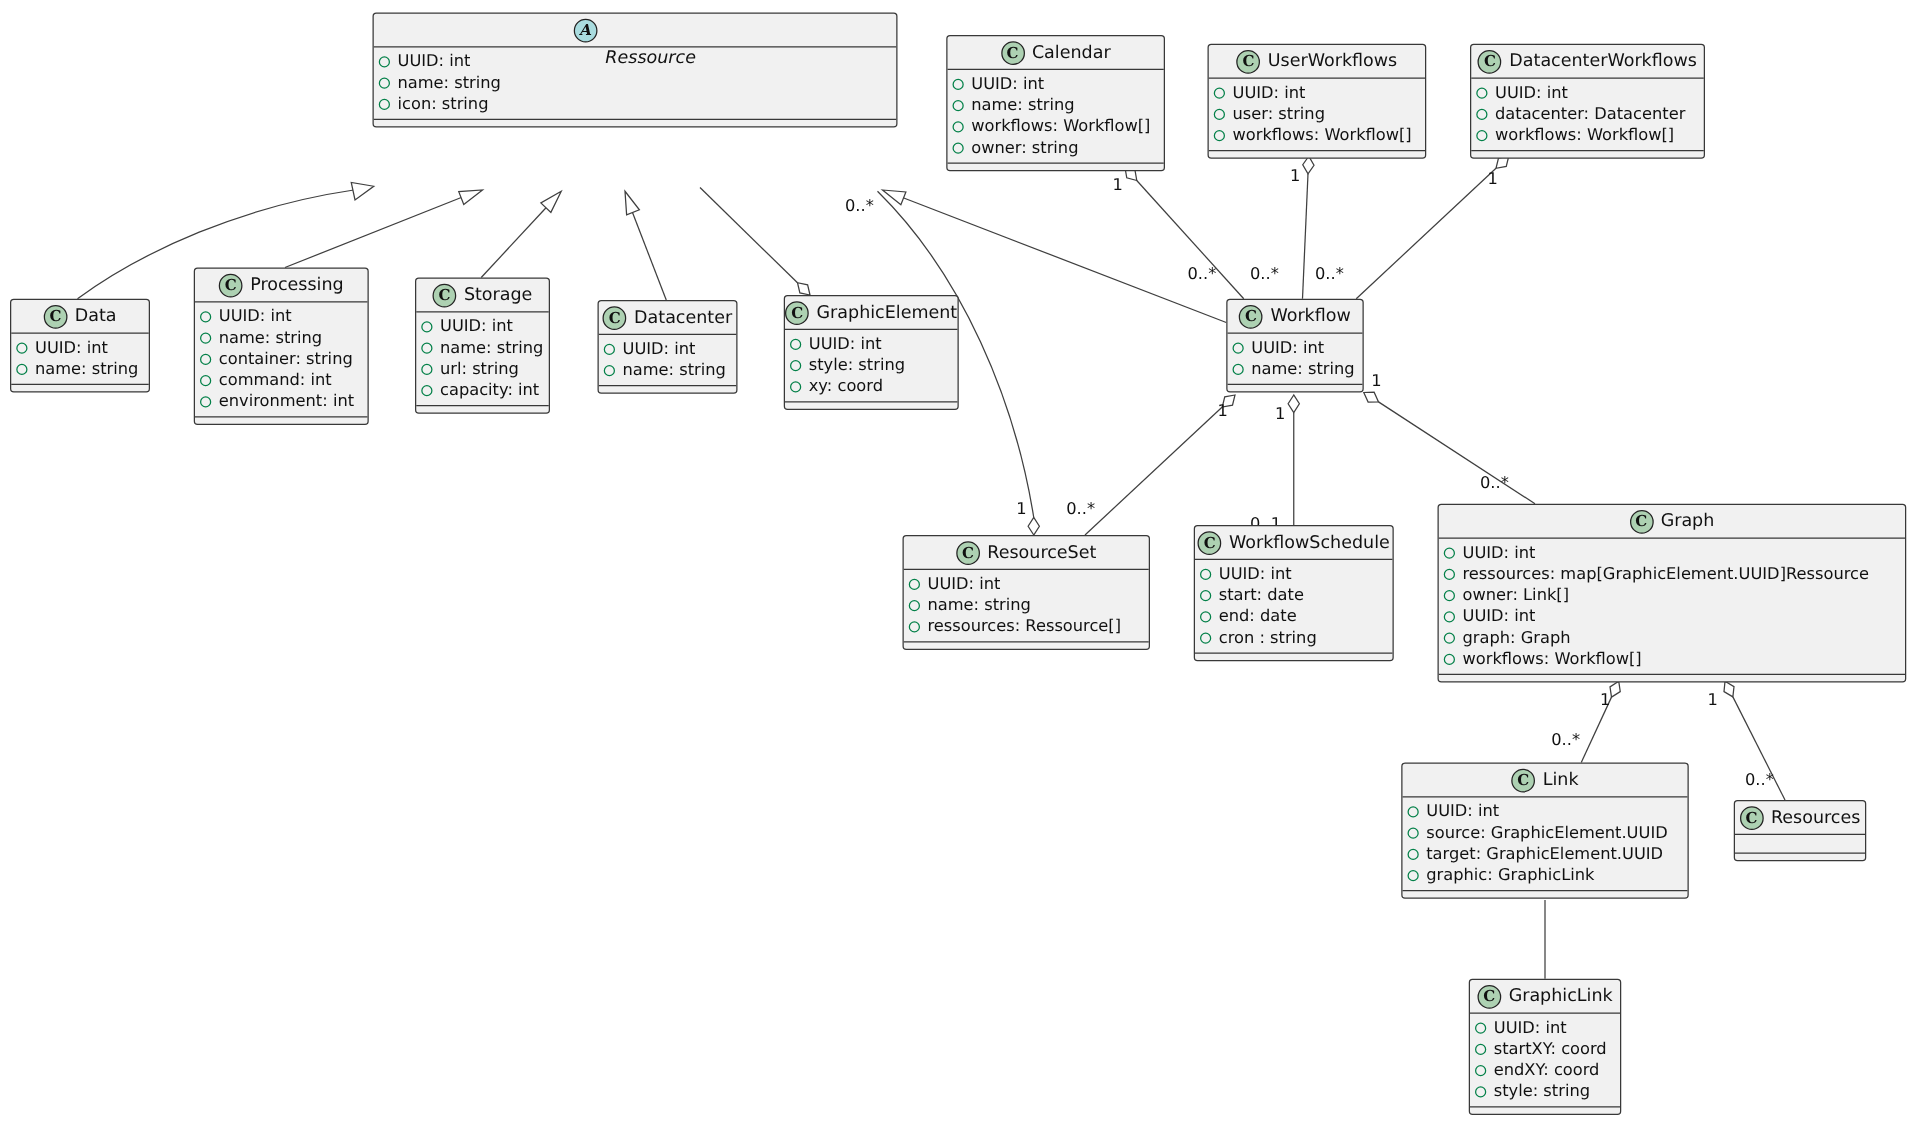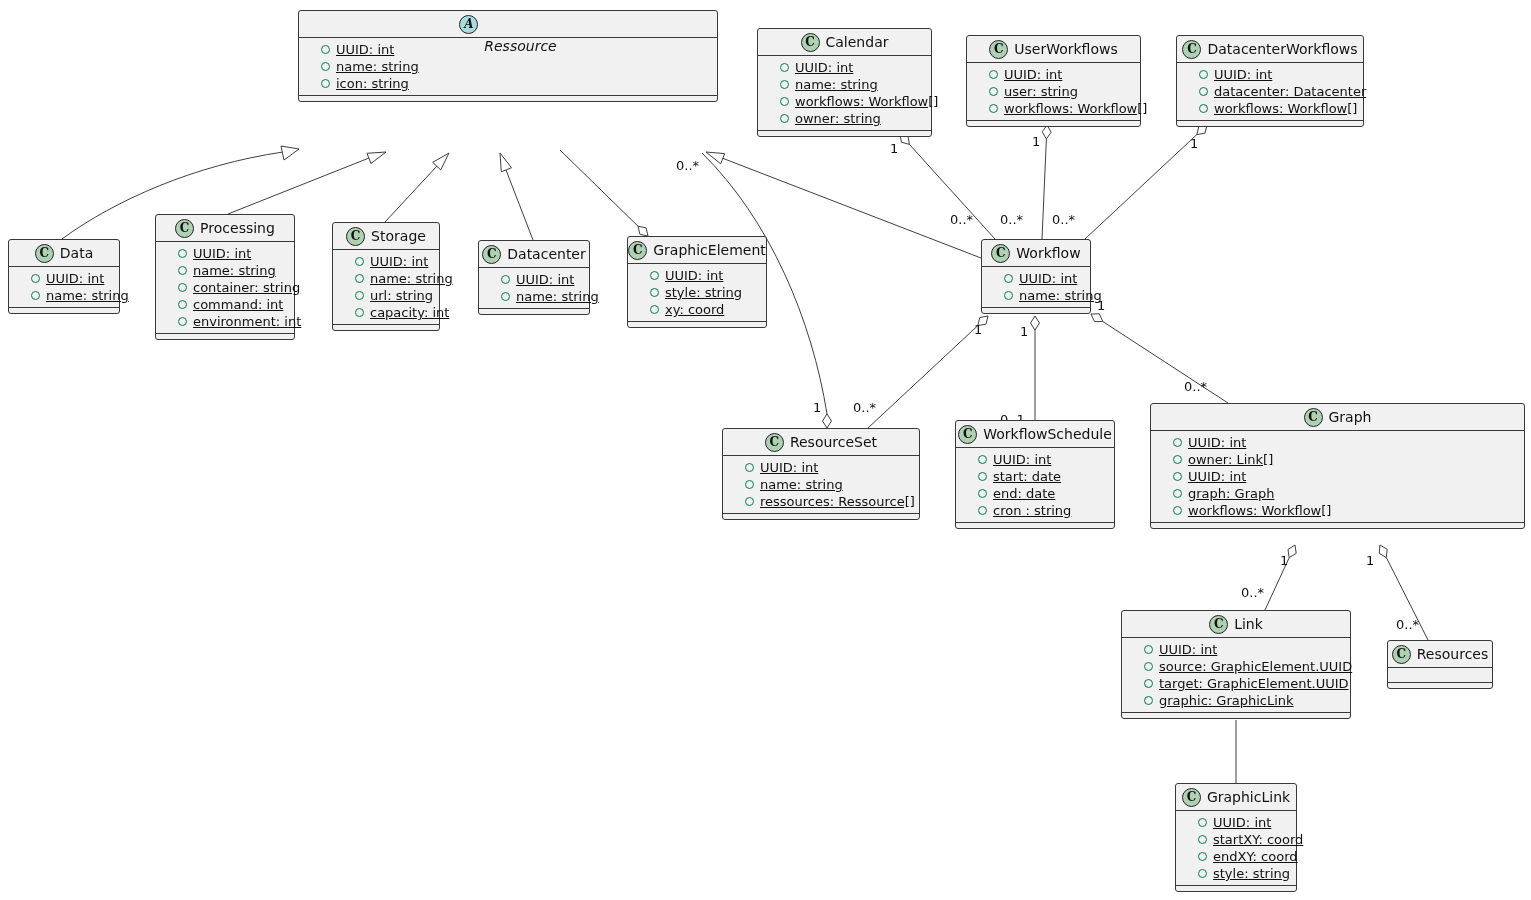--- a/index.html
+++ b/index.html
@@ -9,21 +9,21 @@
   .uml-class{position:absolute;background:#F1F1F1;border:1px solid #383838;border-radius:3px;
              box-sizing:border-box;}
   .title{display:flex;align-items:center;justify-content:center;gap:6px;
          border-bottom:1px solid #383838;padding:3px 8px;height:20px;font-size:14px;}
   .circ{width:17px;height:17px;border-radius:50%;background:#ADD1B2;border:1px solid #232323;
         display:flex;align-items:center;justify-content:center;flex:0 0 17px;
         font-family:"DejaVu Serif","Liberation Serif",serif;font-weight:bold;font-size:12px;color:#111;}
   .circ.abstract{background:#A9DCDF;font-style:italic;}
   .tname{white-space:nowrap;}
   .tname.italic{font-style:italic;margin-top:44px;}
-  .attrs{padding:3px 22px;min-height:8px;text-decoration:underline;}
+  .attrs{padding:3px 4px;min-height:8px;}
   .attr{display:flex;align-items:center;gap:6px;height:17px;font-size:13px;white-space:nowrap;}
   .dot{width:7px;height:7px;border-radius:50%;border:1.5px solid #038048;background:transparent;flex:0 0 7px;}
   .footer{border-top:1px solid #383838;height:5px;}
   .mult{position:absolute;font-size:13px;color:#111;white-space:nowrap;}
   svg line, svg path{stroke:#3f3f3f;stroke-width:1;fill:none;}
   svg polygon.tri{fill:#ffffff;stroke:#3f3f3f;stroke-width:1;}
   svg polygon.dia{fill:#ffffff;stroke:#3f3f3f;stroke-width:1;}
 </style>
 </head>
 <body>
@@ -376,20 +376,24 @@
       <span class="circ">C</span>
       <span class="tname">Graph</span>
     </div>
     <div class="attrs">
         <div class="attr">
           <span class="dot"></span>
           <span class="attr-text">UUID: int</span>
         </div>
         <div class="attr">
           <span class="dot"></span>
+          <span class="attr-text">ressources: map[GraphicElement.UUID]Ressource</span>
+        </div>
+        <div class="attr">
+          <span class="dot"></span>
           <span class="attr-text">owner: Link[]</span>
         </div>
         <div class="attr">
           <span class="dot"></span>
           <span class="attr-text">UUID: int</span>
         </div>
         <div class="attr">
           <span class="dot"></span>
           <span class="attr-text">graph: Graph</span>
         </div>

